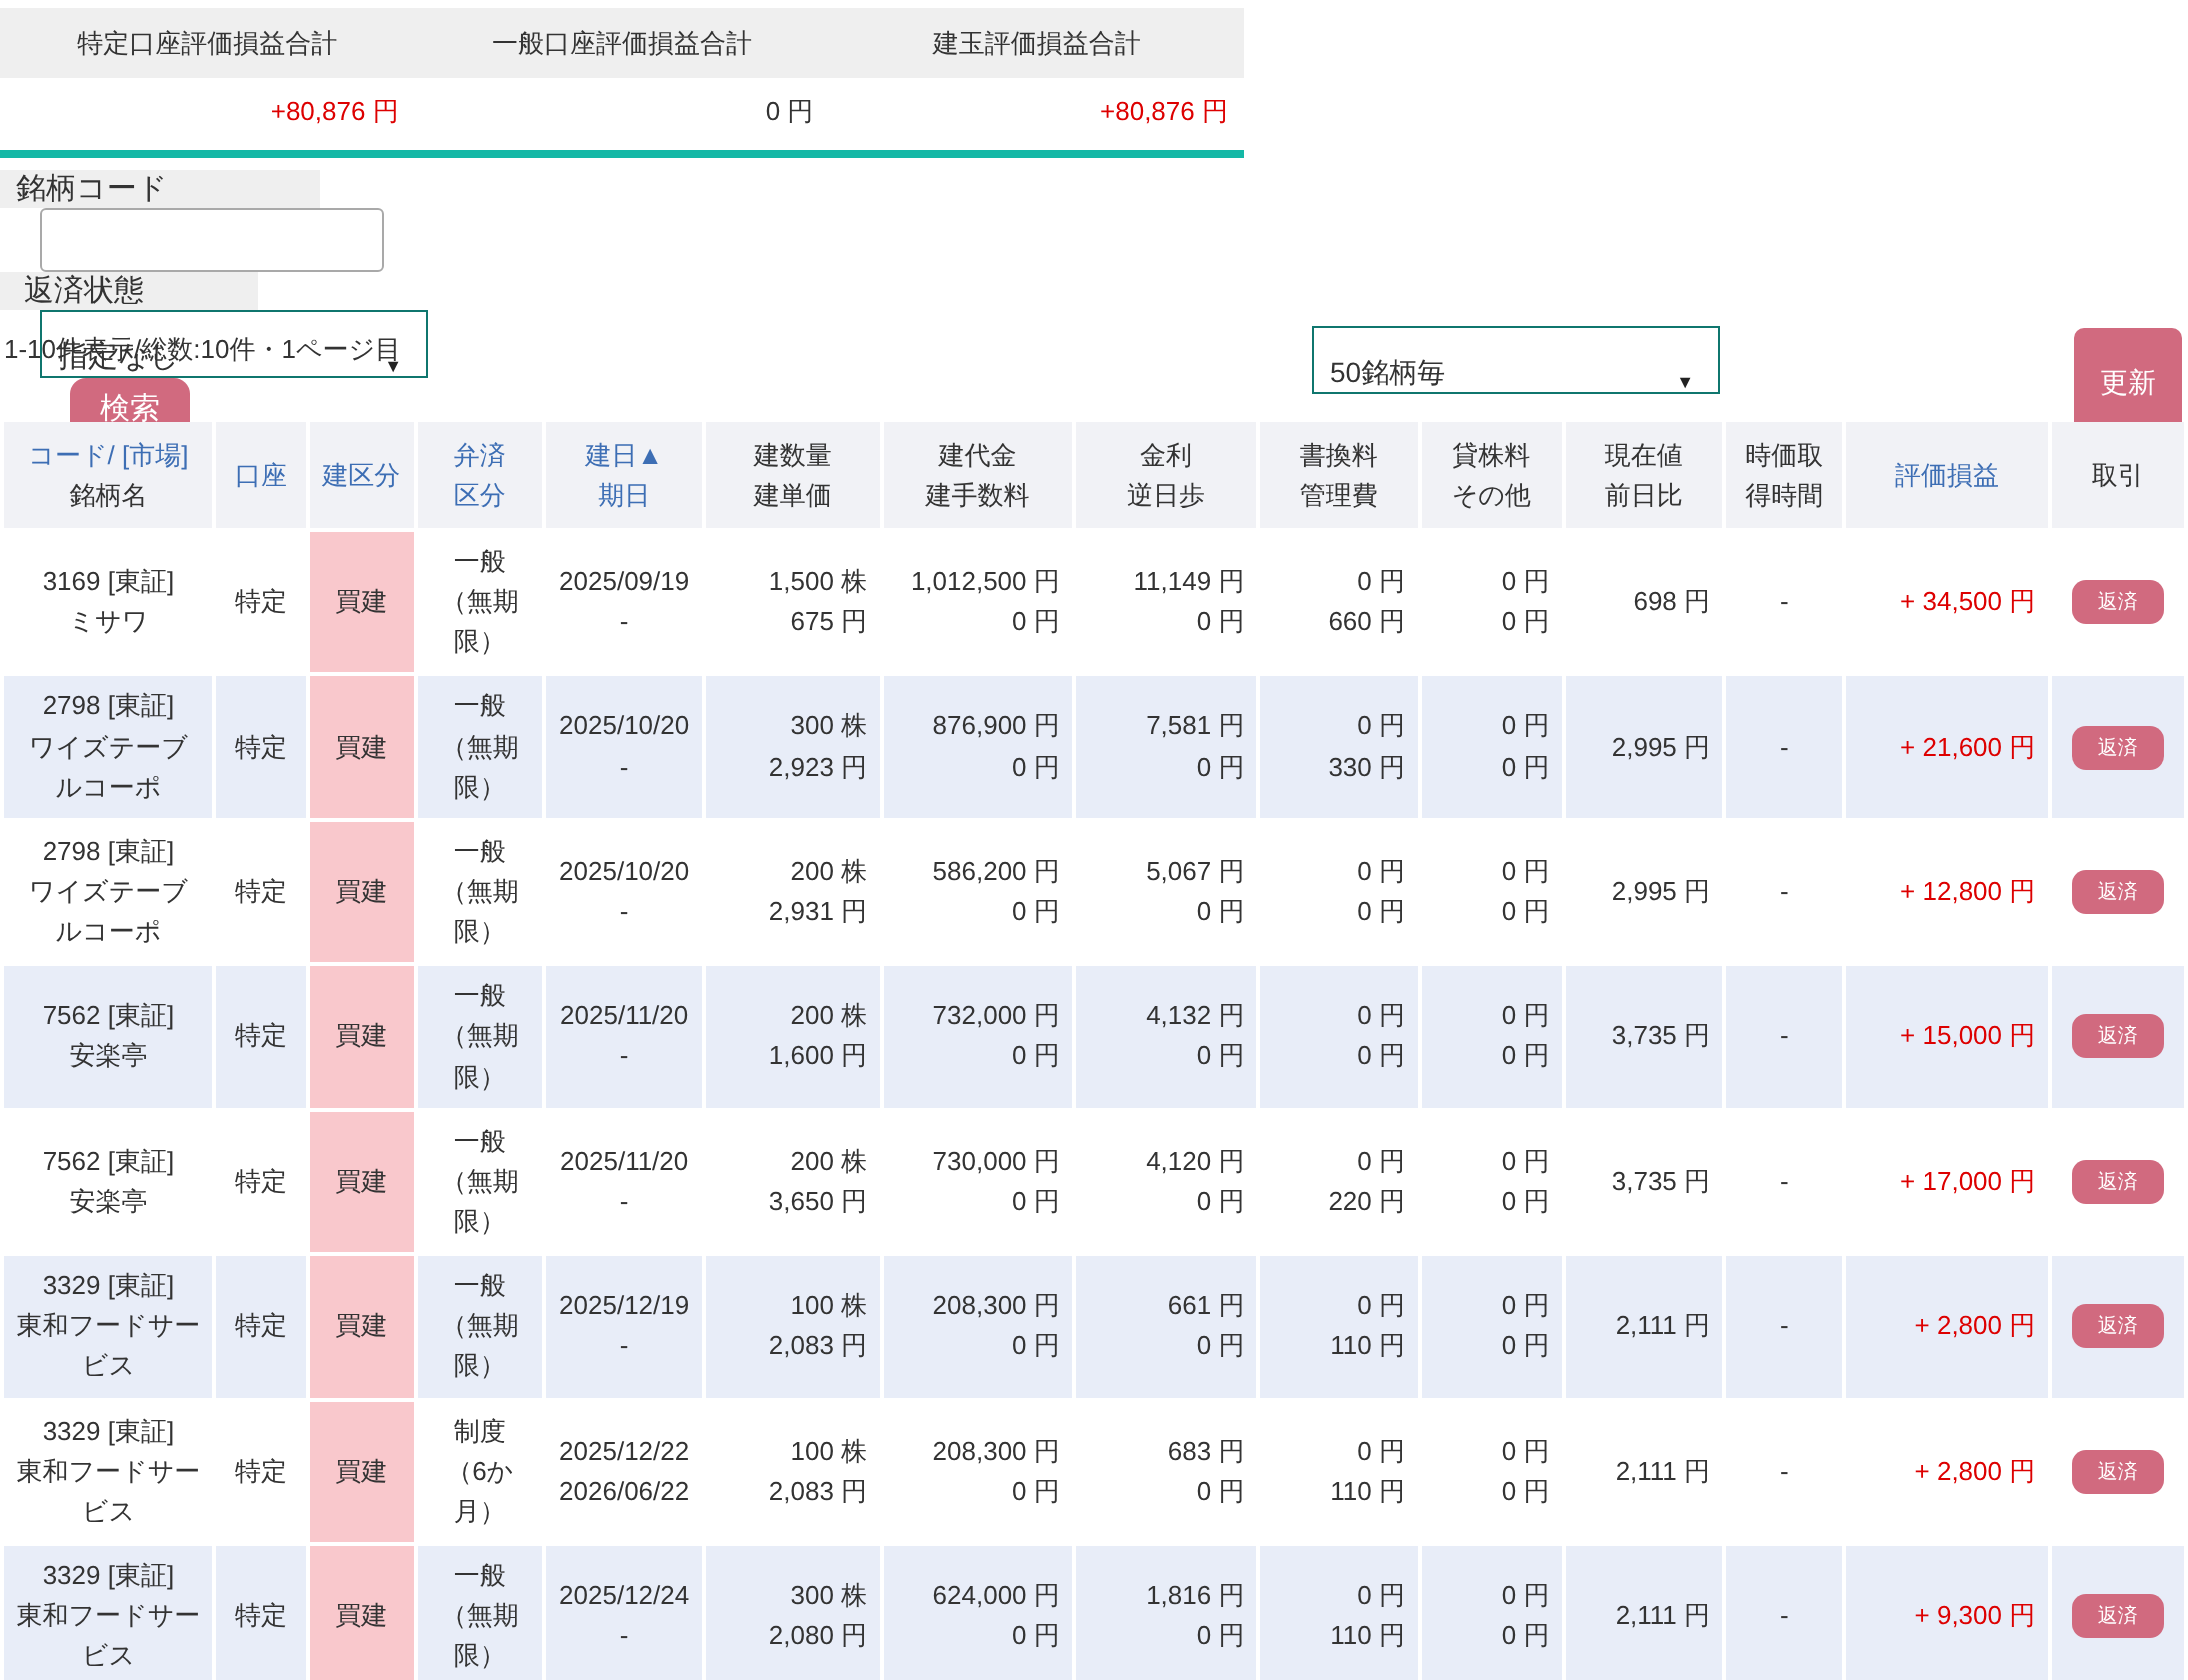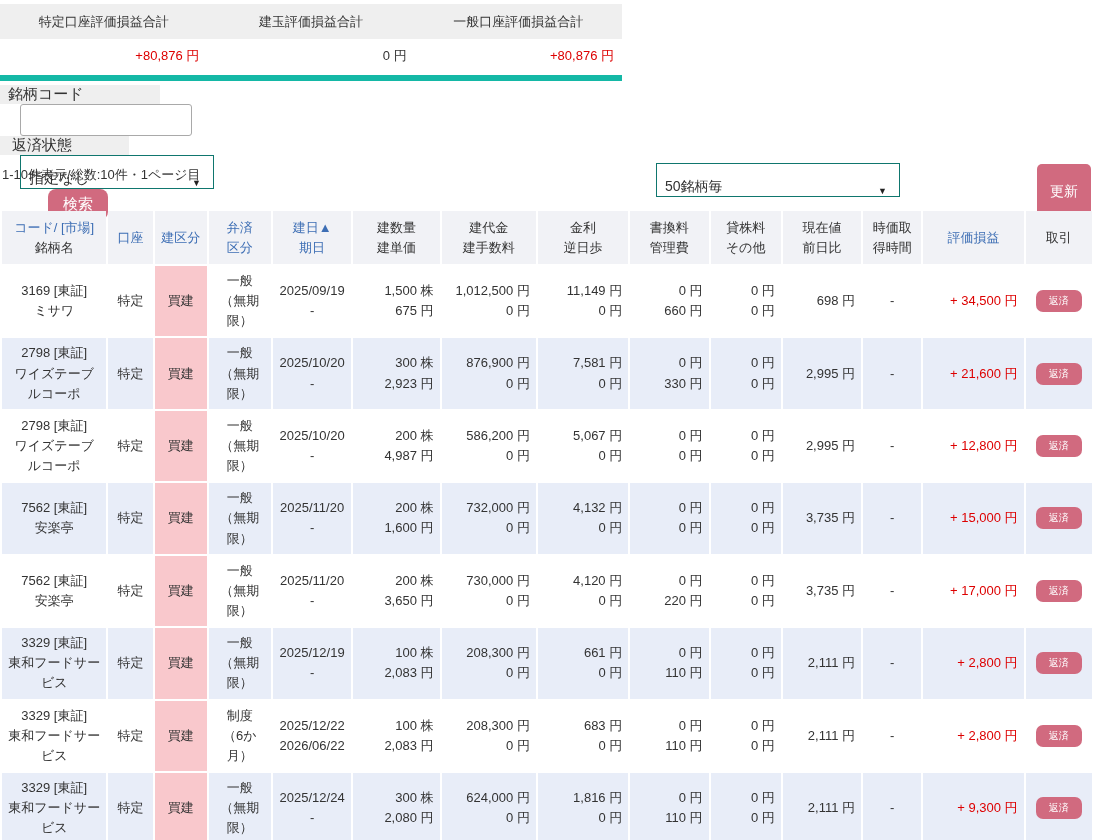--- a/index.html
+++ b/index.html
@@ -2,44 +2,44 @@
 <html><head>
 <meta charset="utf-8">
 <style>
   html,body{margin:0;padding:0;}
   .page{position:relative;width:1094px;height:840px;background:#fff;overflow:hidden;
         font-family:"Liberation Sans","DejaVu Sans",sans-serif;color:#333;}
   
   .summary{position:absolute;left:0;top:4px;width:622px;}
   .summary-labels{display:flex;background:#efefef;}
   .summary-labels .scell{flex:1;text-align:center;font-size:13px;padding:9px 0 8px;}
-  .summary-values{display:flex;border-bottom:6px solid #14b8a6;}
+  .summary-values{display:flex;border-bottom:4px solid #14b8a6;}
   .summary-values .scell{flex:1;text-align:right;font-size:13px;padding:8px 8px 10px 0;}
   .red{color:#dd0000;}
   
   .filter{position:absolute;left:0;top:85px;width:837px;height:60px;display:flex;flex-direction:column;}
   .fcell{display:flex;align-items:center;padding-left:12px;}
   .flabel{background:#efefef;font-size:15px;}
   .fl1{width:160px;padding-left:8px;box-sizing:border-box;}
   .fl2{width:117px;}
   .fc-input{width:185px;background:#fff;}
   .fc-select{width:218px;background:#fff;}
   .fc-btn{width:157px;background:#fff;}
   .textinput{width:158px;height:30px;margin-left:8px;border:1px solid #a9a9a9;border-radius:3px;
              font-size:14px;padding:0 6px;outline:none;box-sizing:content-box;}
   .selectbox{position:relative;background:#fff;border:1px solid #0f766e;display:flex;
              align-items:flex-end;padding-left:8px;box-sizing:border-box;cursor:pointer;}
   .sel-search{width:194px;height:34px;margin-left:8px;font-size:15px;}
   .caret{position:absolute;right:12px;font-size:9px;color:#222;}
   .btn{display:inline-block;background:#d16a7f;color:#fff;border:none;cursor:pointer;
        font-family:"Liberation Sans","DejaVu Sans",sans-serif;}
-  .btn-search{margin-left:36px;padding:6px 15px;font-size:15px;border-radius:8px;}
+  .btn-search{margin-left:23px;padding:6px 15px;font-size:15px;border-radius:8px;}
   
   .pag-info{position:absolute;left:2px;top:166px;font-size:13px;}
-  .sel-pagesize{position:absolute;left:656px;top:163px;width:244px;height:34px;font-size:14px;}
+  .sel-pagesize{position:absolute;left:656px;top:163px;width:204px;height:34px;font-size:14px;}
   .btn-refresh{position:absolute;left:1037px;top:164px;padding:19px 13px;font-size:14px;border-radius:5px;}
   
   .grid{position:absolute;left:0;top:209px;width:1094px;border-collapse:separate;
         border-spacing:2px;table-layout:fixed;}
   .grid th{background:#f1f2f6;font-weight:normal;font-size:13px;color:#333;text-align:center;
            height:49px;line-height:1.5;padding:2px 0;vertical-align:middle;}
   .grid th .lnk{color:#3d6eb4;}
   .grid td{background:#fff;font-size:13px;line-height:1.55;padding:5px 6px;height:45px;
            vertical-align:middle;overflow:hidden;}
   .grid tr.alt td{background:#e8edf8;}
@@ -50,22 +50,22 @@
         font-size:10px;cursor:pointer;font-family:Liberation Serif, serif;}
 </style>
 </head>
 <body>
 
 <div class="page">
 
   <div class="summary">
     <div class="summary-labels">
       <div class="scell">特定口座評価損益合計</div>
+      <div class="scell">一般口座評価損益合計</div>
       <div class="scell">建玉評価損益合計</div>
-      <div class="scell">一般口座評価損益合計</div>
     </div>
     <div class="summary-values">
       <div class="scell red">+80,876 円</div>
       <div class="scell">0 円</div>
       <div class="scell red">+80,876 円</div>
     </div>
   </div>
 
   <div class="filter">
     <div class="fcell flabel fl1">銘柄コード</div>
@@ -279,21 +279,21 @@
           <td class="ac">
             <div>一般</div>
             <div>（無期限）</div>
           </td>
           <td class="ac">
             <div>2025/10/20</div>
             <div>-</div>
           </td>
           <td class="ar">
             <div>200 株</div>
-            <div>4,987 円</div>
+            <div>2,931 円</div>
           </td>
           <td class="ar">
             <div>586,200 円</div>
             <div>0 円</div>
           </td>
           <td class="ar">
             <div>5,067 円</div>
             <div>0 円</div>
           </td>
           <td class="ar">

